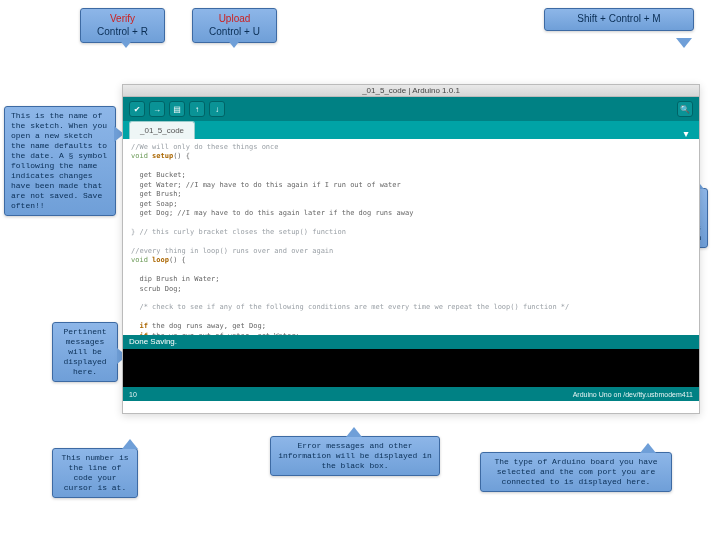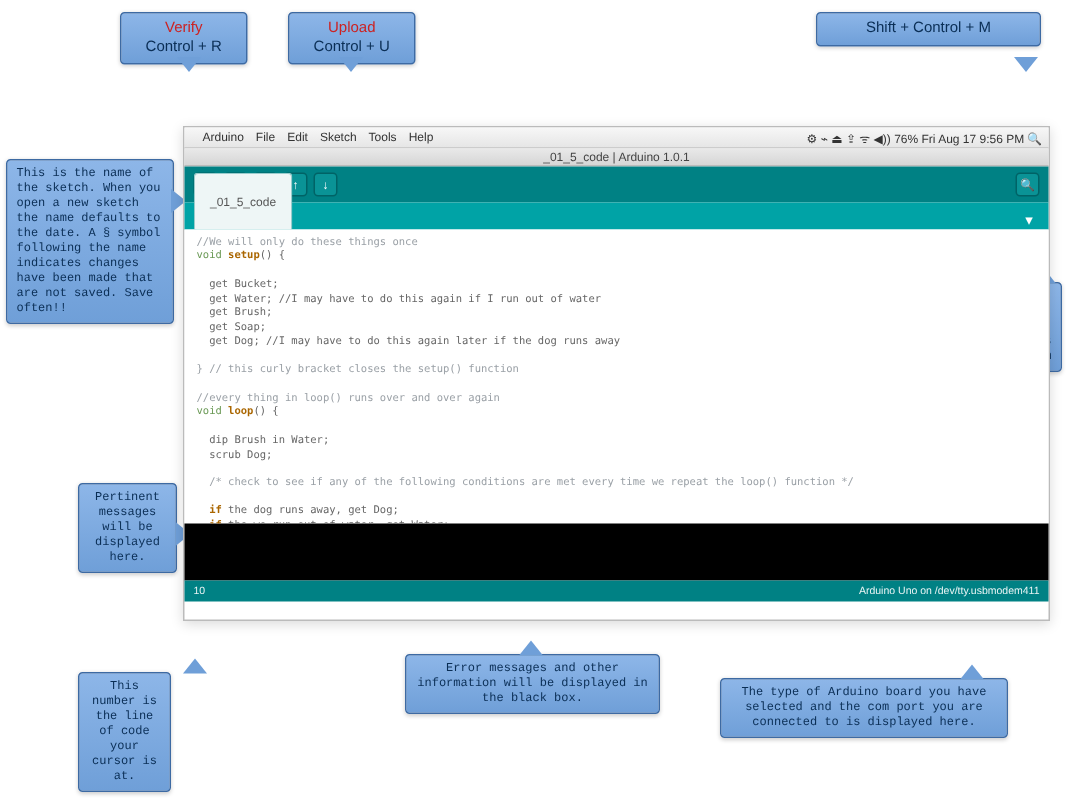--- a/index.html
+++ b/index.html
@@ -88,21 +88,21 @@
   #tabbar {
     height: 18px;
     background: #00a3a6;
     display:flex; align-items:flex-end;
     padding-left:6px;
   }
   #tabbar .tab {
     background:#eef6f6;
     border:1px solid #9cc;
     border-bottom:none;
-    padding: 14px 10px;
+    padding: 4px 10px;
     font-size:8px;
     color:#555;
     border-radius:3px 3px 0 0;
   }
   #tabbar .tabmenu {
     margin-left:auto; margin-right:6px;
     color:#fff; font-size:10px;
     width:14px;text-align:center;
   }
   #editor {
@@ -174,48 +174,37 @@
 <div class="callout small" style="left:622px; top:188px; width:86px;">
   <span>This drop down menu gives you options for making new tabs in your program</span>
 </div>
 <div class="ptr up" style="left:688px; top:179px;"></div>
 
 <div class="callout small" style="left:52px; top:322px; width:66px;">
   <span>Pertinent messages will be displayed here.</span>
 </div>
 <div class="ptr right" style="left:117px; top:348px;"></div>
 
-<div class="callout small" style="left:52px; top:448px; width:62px;">
+<div class="callout small" style="left:52px; top:448px; width:86px;">
   <span>This number is the line of code your cursor is at.</span>
 </div>
 <div class="ptr up" style="left:122px; top:439px;"></div>
 
 <div class="callout small" style="left:270px; top:436px; width:170px;">
   <span>Error messages and other information will be displayed in the black box.</span>
 </div>
 <div class="ptr up" style="left:346px; top:427px;"></div>
 
 <div class="callout small" style="left:480px; top:452px; width:192px;">
   <span>The type of Arduino board you have selected and the com port you are connected to is displayed here.</span>
 </div>
 <div class="ptr up" style="left:640px; top:443px;"></div>
 
 <div id="ide">
 
-  <div id="mac-menubar">
-    <span class="apple"></span>
-    <span>Arduino</span>
-    <span>File</span>
-    <span>Edit</span>
-    <span>Sketch</span>
-    <span>Tools</span>
-    <span>Help</span>
-    <span class="spacer"></span>
-    <span class="right">⚙ ⌁ ⏏ ⇪ ᯤ ◀)) 76% Fri Aug 17  9:56 PM  🔍</span>
-  </div>
 
   <div id="mac-titlebar">_01_5_code | Arduino 1.0.1</div>
 
   <div id="toolbar">
     <div class="tbtn">✔</div>
     <div class="tbtn">→</div>
     <div class="tbtn">▤</div>
     <div class="tbtn">↑</div>
     <div class="tbtn">↓</div>
     <div class="spacer"></div>
@@ -245,19 +234,20 @@
 <span>  scrub Dog;</span>
 
 <span class="cgrey">  /* check to see if any of the following conditions are met every time we repeat the loop() function */</span>
 
 <span class="corg">  if</span><span> the dog runs away, get Dog;</span>
 <span class="corg">  if</span><span> the we run out of water, get Water;</span>
 
 
 </div>
 
+  <div id="status">Done Saving.</div>
   <div id="console"></div>
   <div id="footer">
     <span class="ln">10</span>
     <span>Arduino Uno on /dev/tty.usbmodem411</span>
   </div>
 
 </div>
 
 </body></html>

